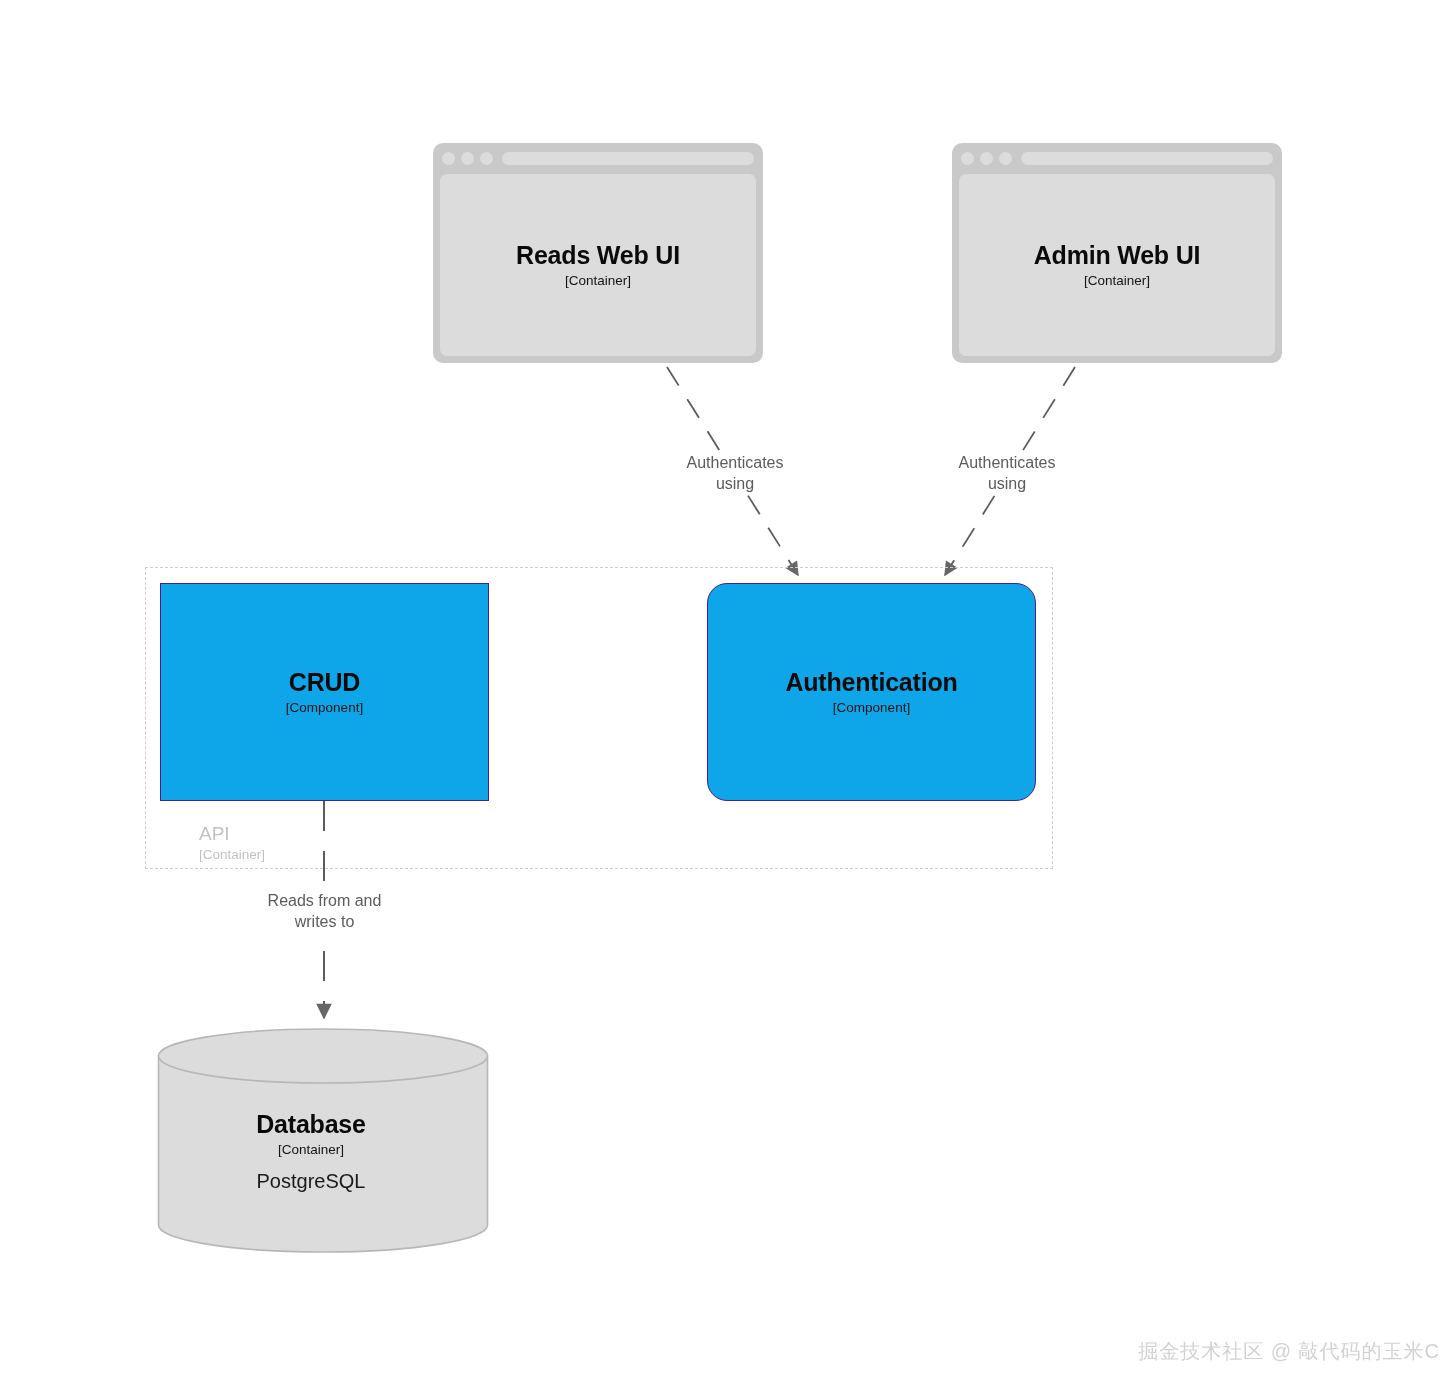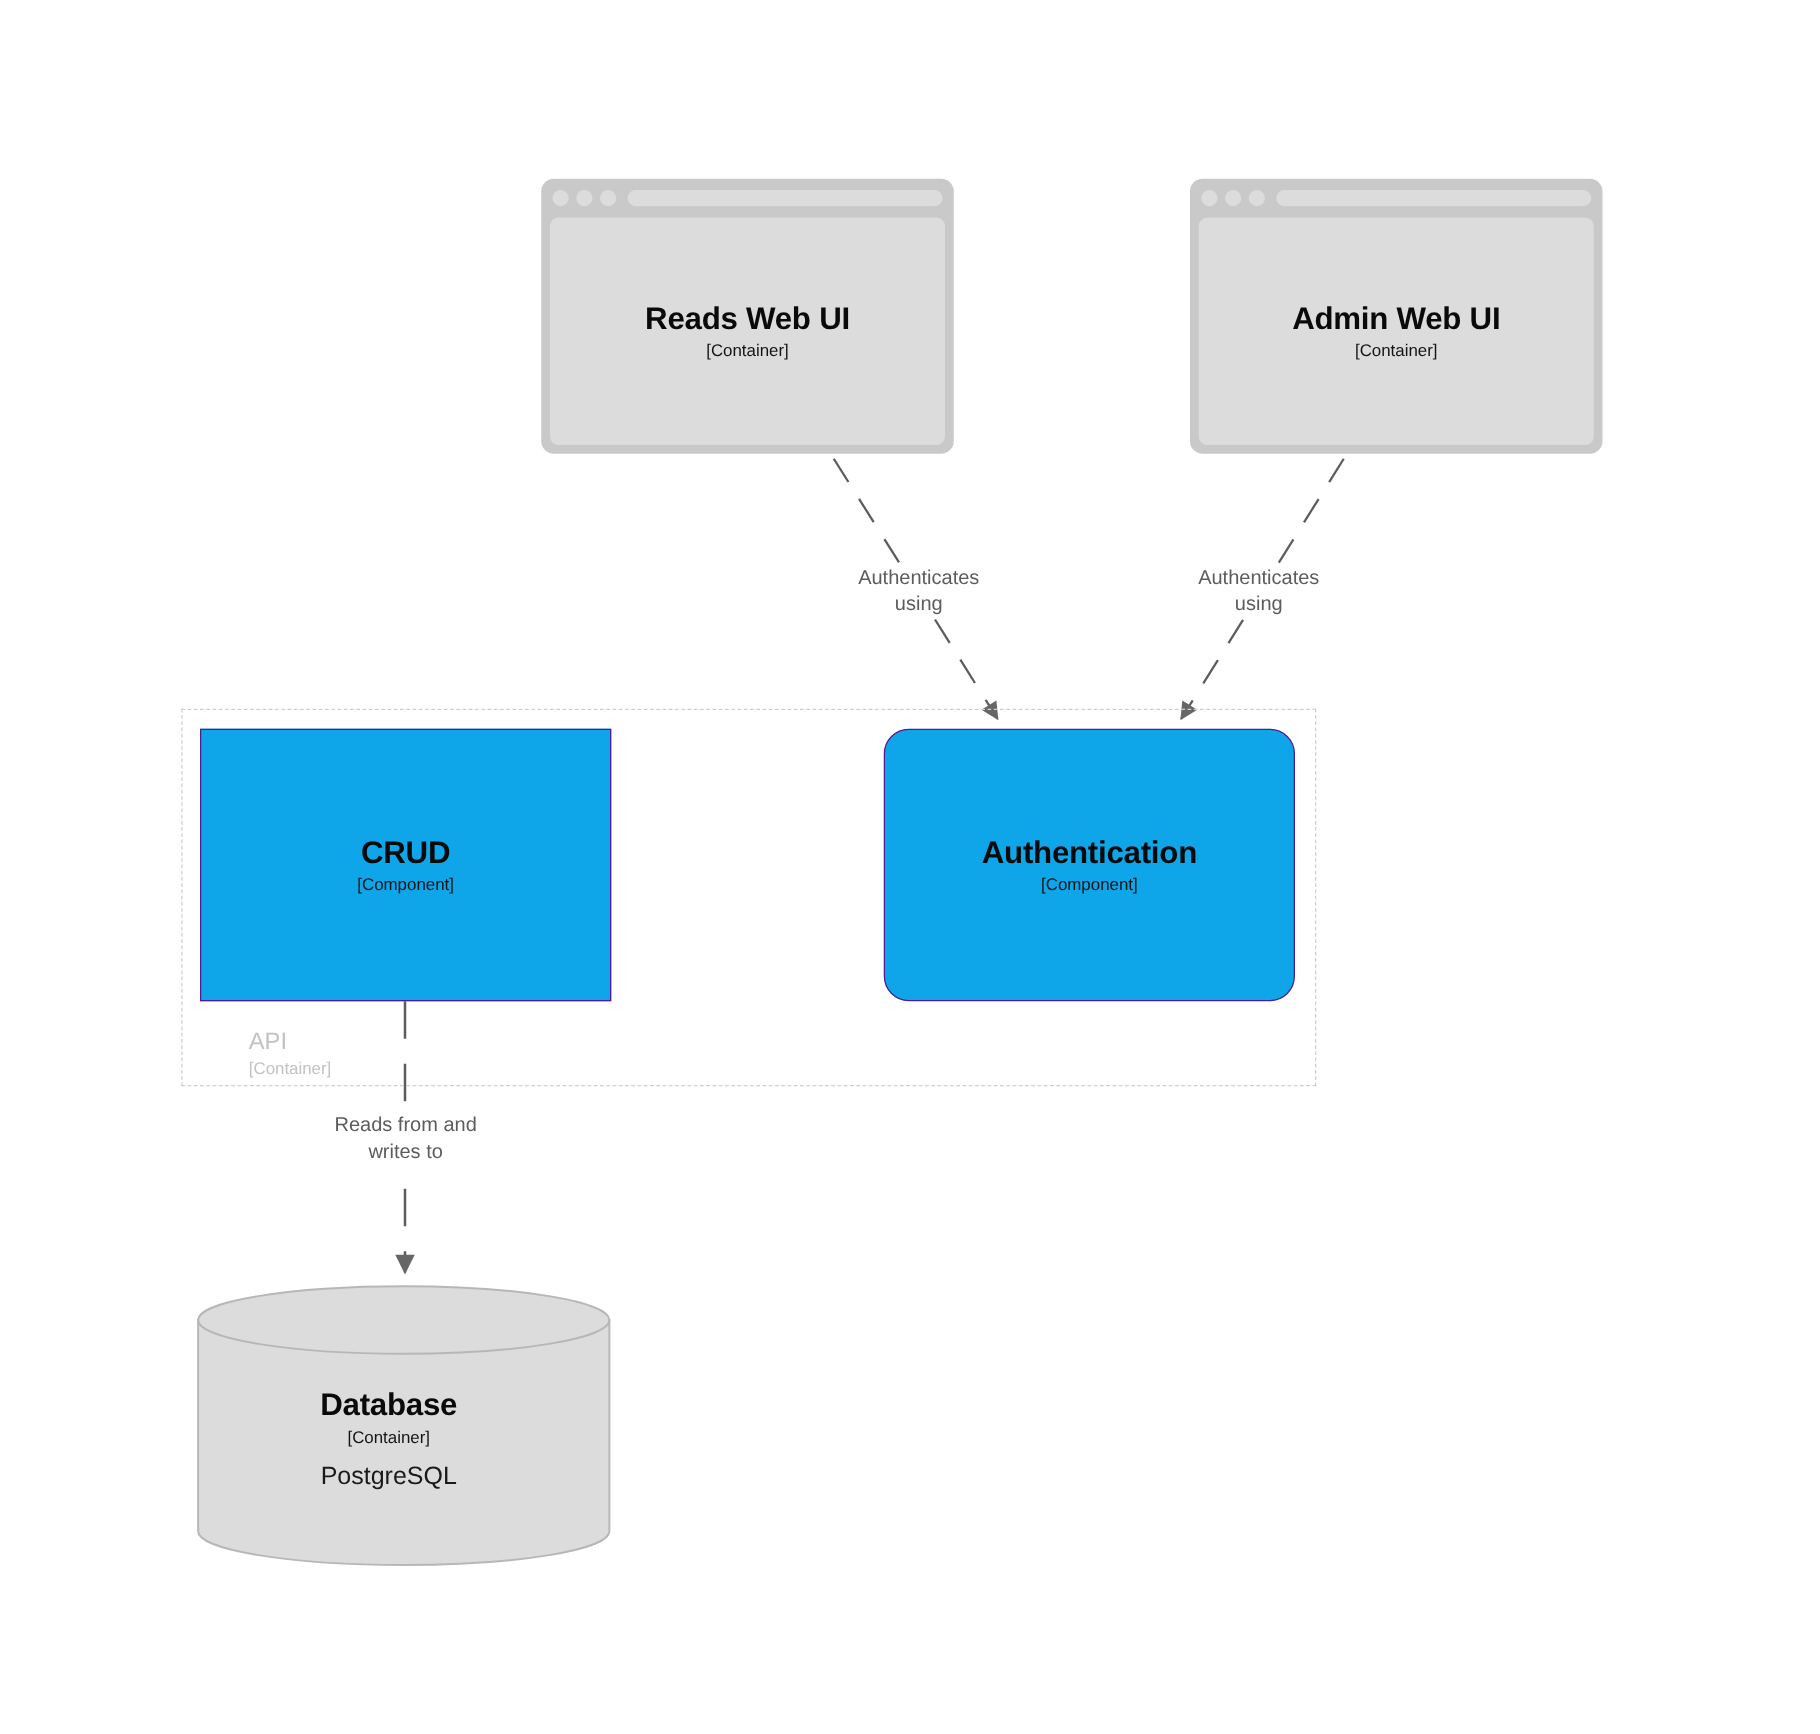--- a/index.html
+++ b/index.html
@@ -258,14 +258,15 @@
 
   <div class="edge-label" style="left:660px; top:452px; width:150px;">Authenticates
 using</div>
 
   <div class="edge-label" style="left:932px; top:452px; width:150px;">Authenticates
 using</div>
 
   <div class="edge-label" style="left:242px; top:890px; width:165px;">Reads from and
 writes to</div>
 
+  <div class="watermark">掘金技术社区 @ 敲代码的玉米C</div>
 
 </div>
 
 </body></html>

